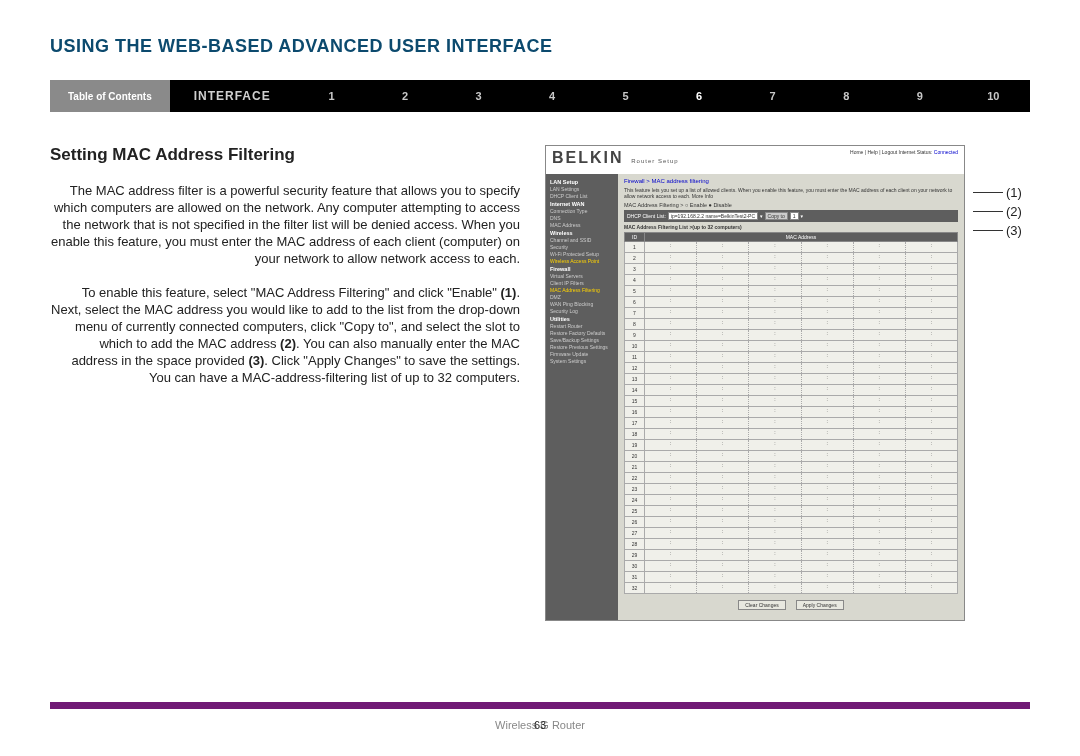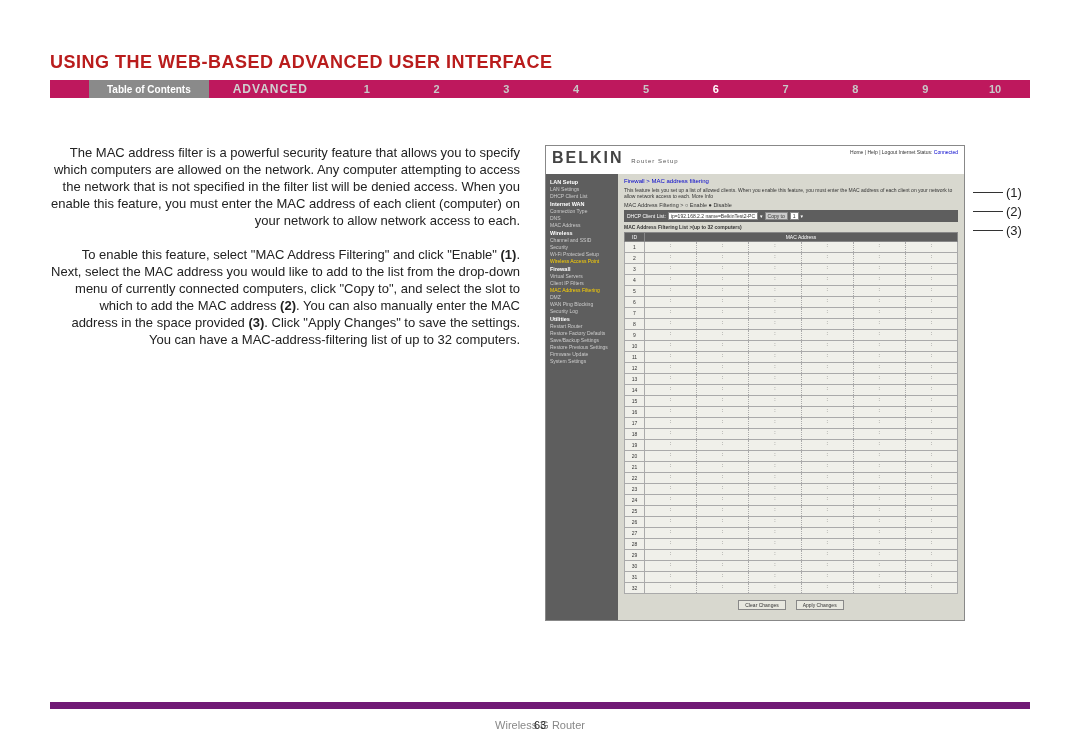--- a/index.html
+++ b/index.html
@@ -7,39 +7,38 @@
     width: 1080px;
     height: 756px;
     background: #fff;
     font-family: Arial, Helvetica, sans-serif;
     color: #222;
     position: relative;
     overflow: hidden;
   }
   .page-title {
     position: absolute;
-    top: 52px;
+    top: 36px;
     left: 50px;
     font-size: 18px;
     font-weight: bold;
-    color: #b91c1c;
+    color: #0c4a6e;
     letter-spacing: 0.5px;
   }
   .nav-bar {
     position: absolute;
     top: 80px;
     left: 50px;
     right: 50px;
-    height: 18px;
-    background: #be185d;
+    height: 32px;
+    background: #000000;
     display: flex;
     align-items: center;
     color: #fff;
     font-size: 12px;
-    padding-left: 39px;
   }
   .nav-toc {
     padding: 0 18px;
     font-weight: bold;
     background: #8a8a8a;
     height: 100%;
     display: flex;
     align-items: center;
     font-size: 10px;
   }
@@ -251,37 +250,38 @@
   }
   .footer .pn { color: #222; font-weight: normal; position: absolute; left: 50%; transform: translateX(-50%); }
 </style>
 </head>
 <body>
 
 <div class="page-title">USING THE WEB-BASED ADVANCED USER INTERFACE</div>
 
 <div class="nav-bar">
   <div class="nav-toc">Table of Contents</div>
-  <div class="nav-sections">ADVANCED</div>
+  <div class="nav-sections">INTERFACE</div>
   <div class="nav-nums" id="nav-nums">
       <div class="nav-num inactive">1</div>
       <div class="nav-num inactive">2</div>
       <div class="nav-num inactive">3</div>
       <div class="nav-num inactive">4</div>
       <div class="nav-num inactive">5</div>
       <div class="nav-num active">6</div>
       <div class="nav-num inactive">7</div>
       <div class="nav-num inactive">8</div>
       <div class="nav-num inactive">9</div>
       <div class="nav-num inactive">10</div>
     </div>
 </div>
 
 <div class="content">
   <div class="left-col">
+    <h2 class="section-heading">Setting MAC Address Filtering</h2>
     <p class="body-text">The MAC address filter is a powerful security feature that allows you to specify which computers are allowed on the network. Any computer attempting to access the network that is not specified in the filter list will be denied access. When you enable this feature, you must enter the MAC address of each client (computer) on your network to allow network access to each.</p>
     <p class="body-text">
       <span>To enable this feature, select "MAC Address Filtering" and click "Enable" </span><span class="bold">(1)</span><span>. Next, select the MAC address you would like to add to the list from the drop-down menu of currently connected computers, click "Copy to", and select the slot to which to add the MAC address </span><span class="bold">(2)</span><span>. You can also manually enter the MAC address in the space provided </span><span class="bold">(3)</span><span>. Click "Apply Changes" to save the settings. You can have a MAC-address-filtering list of up to 32 computers.</span>
     </p>
   </div>
 
   <div class="right-col">
     <div class="screenshot">
       <div class="ss-header">
         <div>

